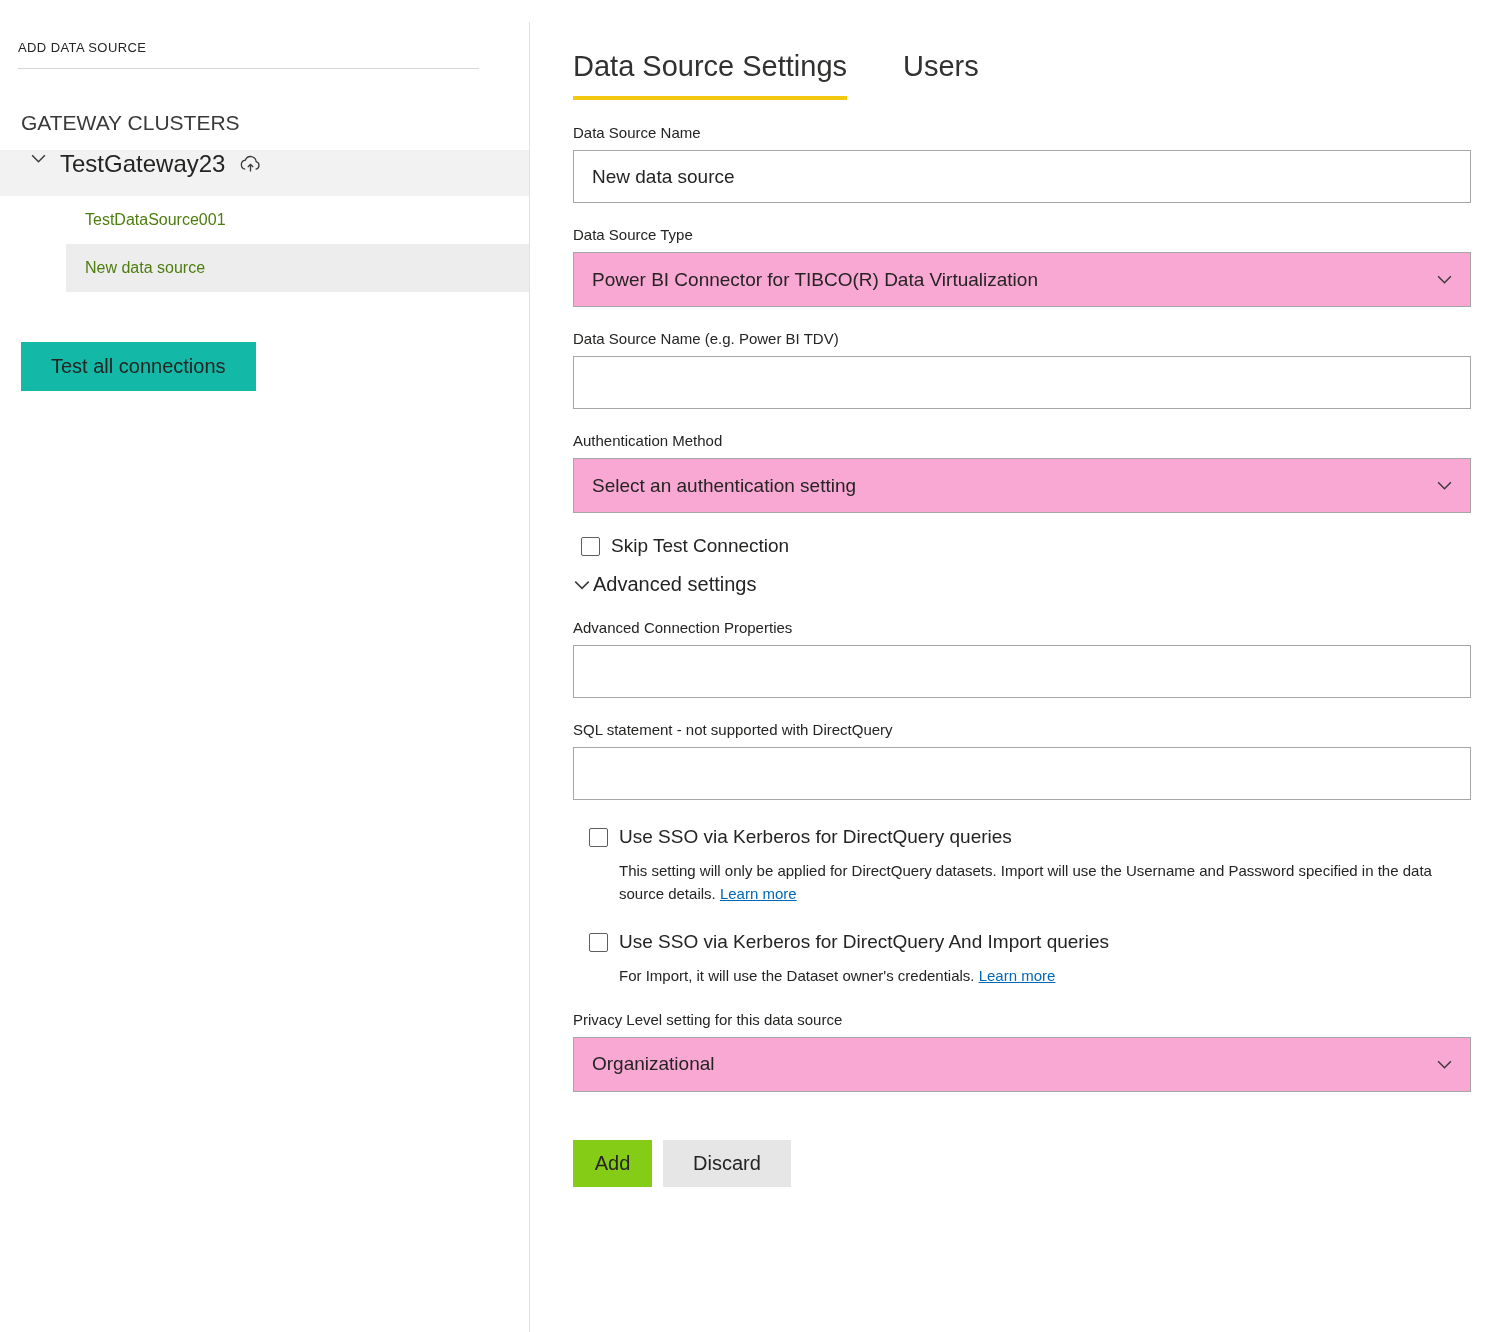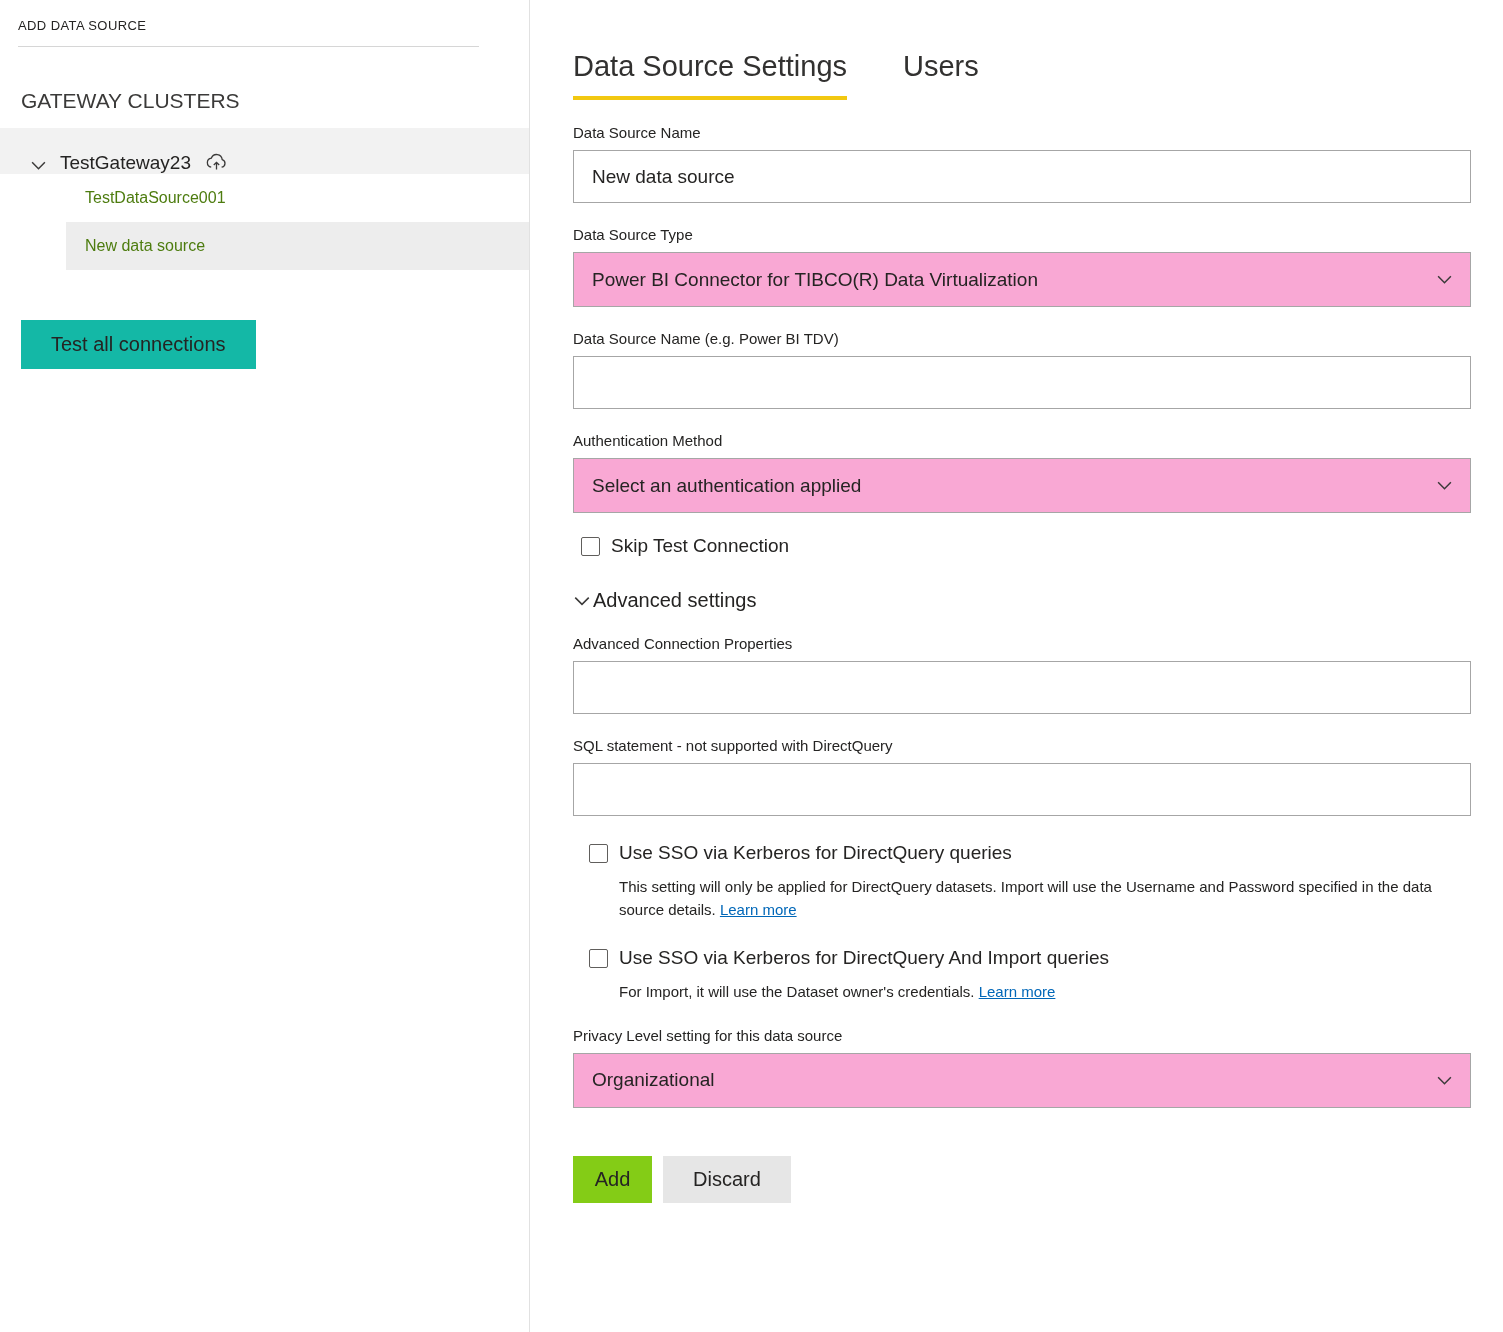--- a/index.html
+++ b/index.html
@@ -6,31 +6,31 @@
   html,body { width:1503px; height:1332px; }
   body {
     font-family:"Liberation Sans", sans-serif;
     background:#ffffff;
     color:#252423;
     overflow:hidden;
   }
   .app { display:flex; width:1503px; height:1332px; }
 
   
-  .sidebar { width:530px; flex-shrink:0; border-right:1px solid #e1e1e1; background:#fff; }
+  .sidebar { width:530px; flex-shrink:0; border-right:1px solid #e1e1e1; background:#fff;margin-top:22px; }
   .sidebar-title {
     font-size:13px; letter-spacing:.4px; color:#252423;
     padding:18px 0 13px 18px;
   }
   .sidebar-divider { border:none; border-top:1px solid #d6d6d6; margin:0 50px 0 18px; }
   .section-title { font-size:21px; color:#3b3a39; font-weight:400; padding:42px 0 15px 21px; }
 
   .gateway-row {
-    height:46px; background:#f2f2f2; display:flex; align-items:flex-end;
-    padding-left:30px; gap:13px; font-size:19px; cursor:pointer;
+    height:46px; background:#f2f2f2; display:flex; align-items:flex-start;
+    padding-left:30px; gap:13px; font-size:24px; cursor:pointer;
   }
   .gateway-row .chev { width:17px; height:17px; flex-shrink:0; }
   .gateway-row .cloud { width:24px; height:24px; flex-shrink:0; margin-top:2px; }
 
   .tree-item {
     height:48px; display:flex; align-items:center;
     padding-left:85px; font-size:16px; cursor:pointer; color:#4d7c0f;
   }
   .tree-item.selected {
     background:#ededed; margin-left:66px; padding-left:19px;
@@ -64,21 +64,21 @@
 
   .check-row { display:flex; align-items:center; gap:11px; font-size:19px; }
   .check-row input[type=checkbox] {
     appearance:none; -webkit-appearance:none;
     width:19px; height:19px; border:1px solid #605e5c; background:#fff;
     cursor:pointer; flex-shrink:0; border-radius:2px;
   }
   .row-skip { margin:22px 8px 14px; }
   .row-sso { margin:26px 0 0 16px; }
 
-  .adv-toggle { display:flex; align-items:center; font-size:20px; margin:32px 0 8px; cursor:pointer; }
+  .adv-toggle { display:flex; align-items:center; font-size:20px; margin:16px 0 8px; cursor:pointer; }
   .adv-toggle .chev { width:18px; height:18px; margin-right:2px; }
 
   .help-text {
     font-size:15px; line-height:1.5; color:#252423;
     margin:12px 0 0 46px; max-width:900px;
   }
   .link { color:#0067b8; text-decoration:underline; cursor:pointer; }
 
   .btn-row { display:flex; gap:11px; margin-top:48px; }
   .btn { border:none; font-family:inherit; font-size:20px; color:#252423; cursor:pointer; padding:12px 0; text-align:center; }
@@ -130,21 +130,21 @@
         <svg class="chev" viewBox="0 0 16 16">
           <path d="M2 5 L8 11 L14 5" fill="none" stroke="#3b3a39" stroke-width="1.4"></path>
         </svg>
       </div>
 
       <div class="field-label">Data Source Name (e.g. Power BI TDV)</div>
       <input class="text-input" type="text" value="" style="">
 
       <div class="field-label">Authentication Method</div>
       <div class="select">
-        <span>Select an authentication applied</span>
+        <span>Select an authentication setting</span>
         <svg class="chev" viewBox="0 0 16 16">
           <path d="M2 5 L8 11 L14 5" fill="none" stroke="#3b3a39" stroke-width="1.4"></path>
         </svg>
       </div>
 
       <div class="check-row row-skip">
         <input type="checkbox" style="">
         <span>Skip Test Connection</span>
       </div>
 

